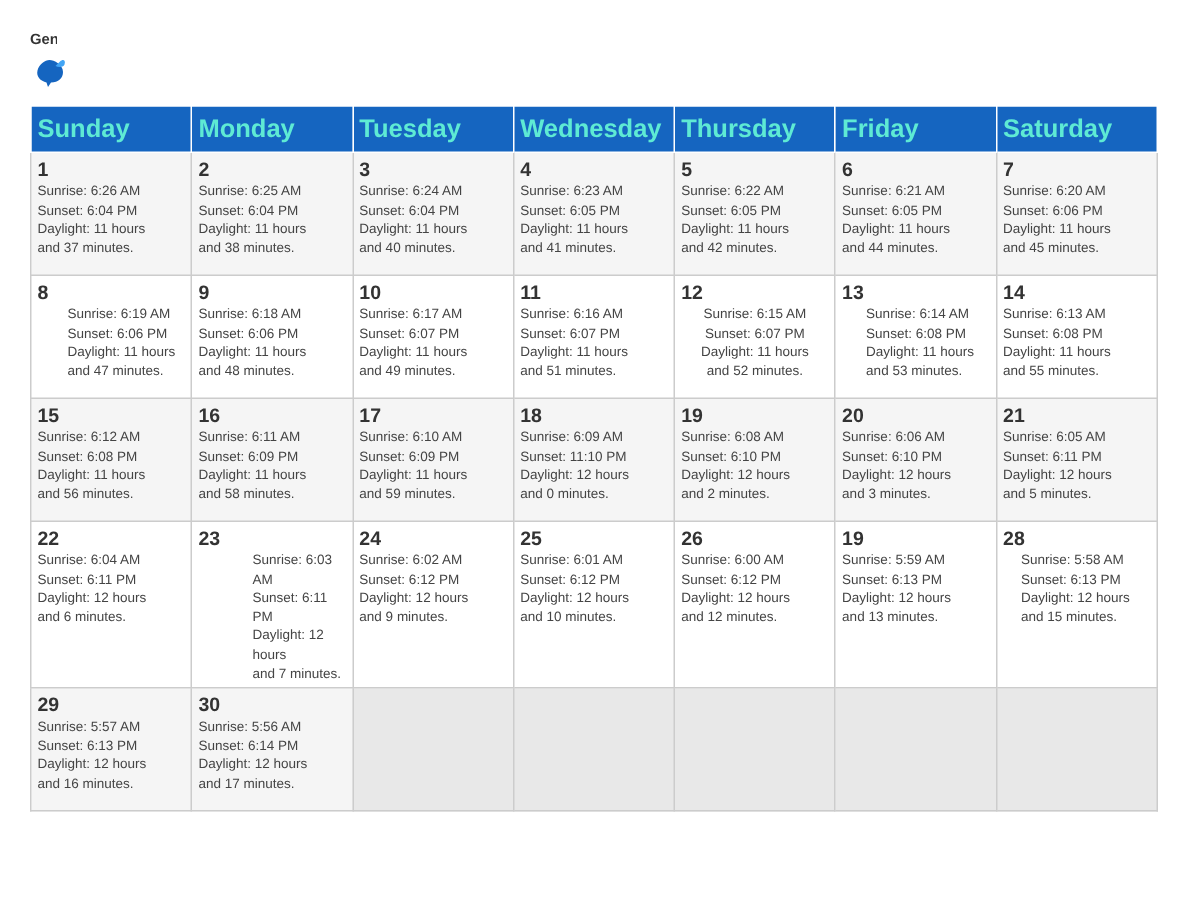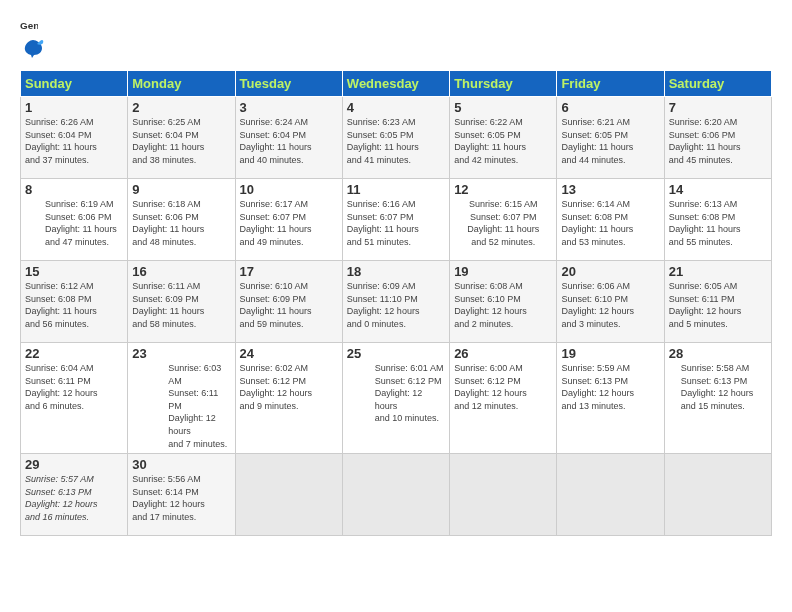--- a/index.html
+++ b/index.html
@@ -49,22 +49,22 @@
       font-size: 14px;
       color: #555;
     }
     .calendar {
       width: 100%;
       border-collapse: collapse;
       table-layout: fixed;
     }
     .calendar thead tr th {
       background: #1565c0;
-      color: #bef264;
-      font-size: 13px;
+      color: #5eead4;
+      font-size: 17px;
       font-weight: bold;
       padding: 5px 4px;
       text-align: left;
       border: 1px solid #fff;
     }
     .calendar tbody tr td {
       border: 1px solid #ccc;
       vertical-align: top;
       padding: 3px 4px;
       font-size: 9.5px;
@@ -212,21 +212,21 @@
           </td>
           <td>
             <span class="day-number">12</span>
             <div class="day-info" style="white-space: pre-line; text-align: center;">Sunrise: 6:15 AM
 Sunset: 6:07 PM
 Daylight: 11 hours
 and 52 minutes.</div>
           </td>
           <td>
             <span class="day-number">13</span>
-            <div class="day-info" style="white-space: pre-line;">Sunrise: 6:14 AM
+            <div class="day-info" style="white-space: pre-line; margin-left: 16px;">Sunrise: 6:14 AM
 Sunset: 6:08 PM
 Daylight: 11 hours
 and 53 minutes.</div>
           </td>
           <td>
             <span class="day-number">14</span>
             <div class="day-info" style="white-space: pre-line;">Sunrise: 6:13 AM
 Sunset: 6:08 PM
 Daylight: 11 hours
 and 55 minutes.</div>
@@ -300,21 +300,21 @@
           </td>
           <td>
             <span class="day-number">24</span>
             <div class="day-info" style="white-space: pre-line;">Sunrise: 6:02 AM
 Sunset: 6:12 PM
 Daylight: 12 hours
 and 9 minutes.</div>
           </td>
           <td>
             <span class="day-number">25</span>
-            <div class="day-info" style="white-space: pre-line; margin-left: 28px;">Sunrise: 6:01 AM
+            <div class="day-info" style="white-space: pre-line;">Sunrise: 6:01 AM
 Sunset: 6:12 PM
 Daylight: 12 hours
 and 10 minutes.</div>
           </td>
           <td>
             <span class="day-number">26</span>
             <div class="day-info" style="white-space: pre-line;">Sunrise: 6:00 AM
 Sunset: 6:12 PM
 Daylight: 12 hours
 and 12 minutes.</div>
@@ -330,21 +330,21 @@
             <span class="day-number">28</span>
             <div class="day-info" style="white-space: pre-line; margin-left: 12px;">Sunrise: 5:58 AM
 Sunset: 6:13 PM
 Daylight: 12 hours
 and 15 minutes.</div>
           </td>
         </tr>
         <tr>
           <td>
             <span class="day-number">29</span>
-            <div class="day-info" style="white-space: pre-line; font-style: italic;">Sunrise: 5:57 AM
+            <div class="day-info" style="white-space: pre-line;">Sunrise: 5:57 AM
 Sunset: 6:13 PM
 Daylight: 12 hours
 and 16 minutes.</div>
           </td>
           <td>
             <span class="day-number">30</span>
             <div class="day-info" style="white-space: pre-line;">Sunrise: 5:56 AM
 Sunset: 6:14 PM
 Daylight: 12 hours
 and 17 minutes.</div>

